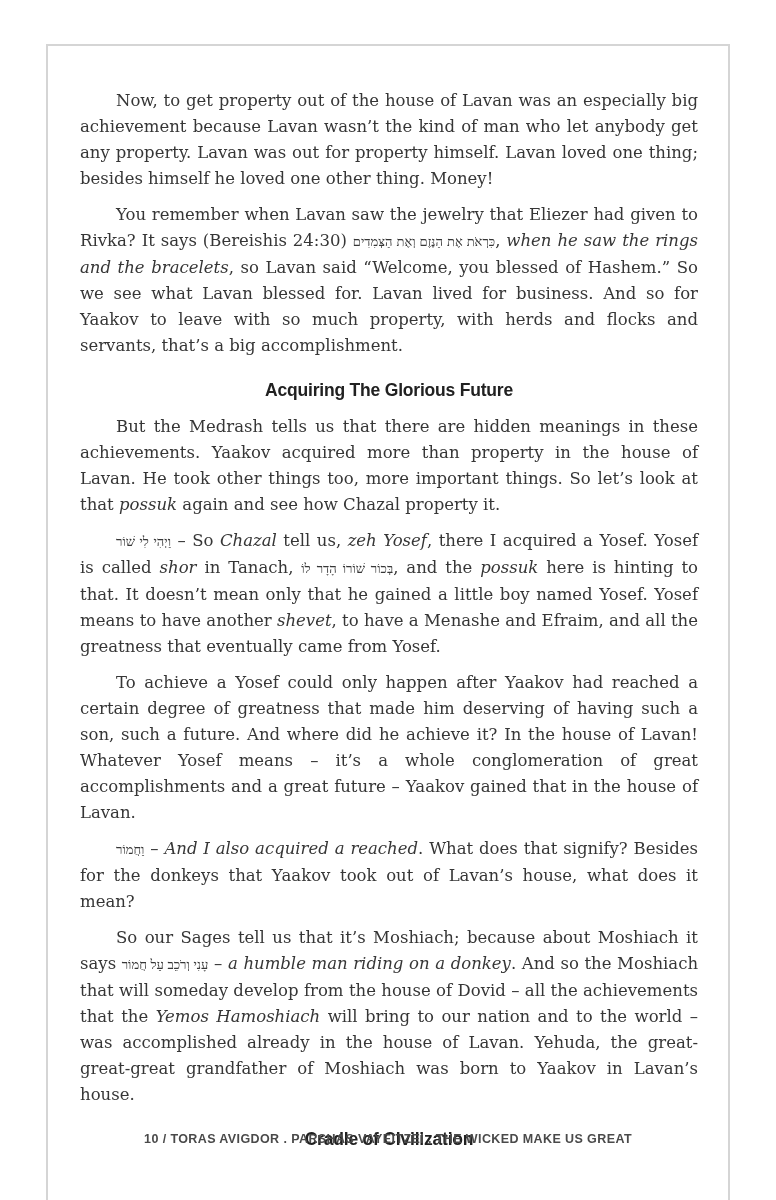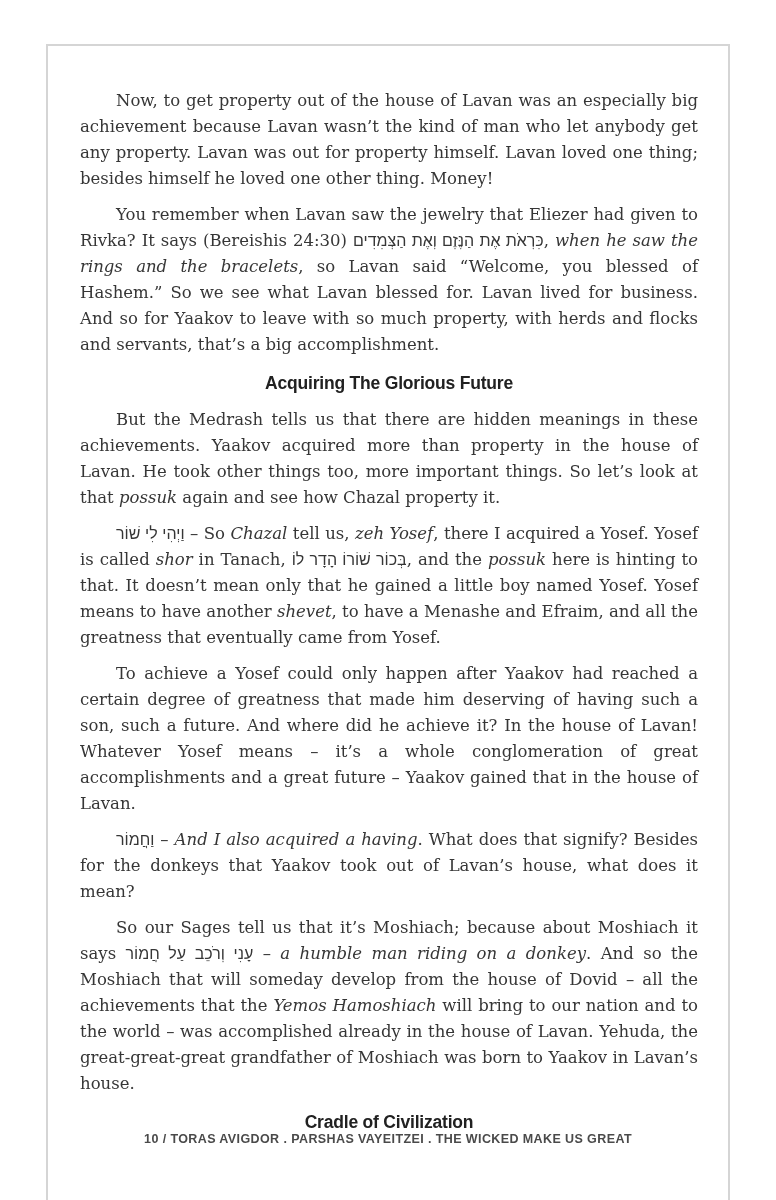--- a/index.html
+++ b/index.html
@@ -29,35 +29,35 @@
     line-height: 26px;
     text-align: justify;
   }
   .para {
     margin-bottom: 10px;
     text-indent: 36px;
   }
   .para.no-indent { text-indent: 0; }
   .run-i { font-style: italic; }
   .run-h {
-    font-family: Liberation Sans, sans-serif;
-    font-size: 16px;
+    font-family: Liberation Serif, serif;
+    font-size: 13px;
     direction: rtl;
     unicode-bidi: isolate;
     white-space: nowrap;
   }
   .section-heading {
     font-family: "Liberation Sans", sans-serif;
     font-weight: bold;
     font-size: 17.5px;
     letter-spacing: -0.2px;
     color: #212121;
     text-align: center;
     text-indent: 0;
-    margin: 12px 0 11px 0;
+    margin: 18px 0 11px 0;
   }
   .page-footer {
     position: absolute;
     left: 46px;
     top: 1120px;
     width: 684px;
     text-align: center;
     font-family: "Liberation Sans", sans-serif;
     font-weight: bold;
     font-size: 12.5px;
@@ -71,18 +71,18 @@
 
 <div class="page-frame"></div>
 
 <main class="page-body">
     <p class="para"><span class="run-n">Now, to get property out of the house of Lavan was an especially big achievement because Lavan wasn’t the kind of man who let anybody get any property. Lavan was out for property himself. Lavan loved one thing; besides himself he loved one other thing. Money!</span></p>
     <p class="para"><span class="run-n">You remember when Lavan saw the jewelry that Eliezer had given to Rivka? It says (Bereishis 24:30) </span><span class="run-h">כִּרְאֹת אֶת הַנֶּזֶם וְאֶת הַצְּמִדִים</span><span class="run-n">, </span><span class="run-i">when he saw the rings and the bracelets</span><span class="run-n">, so Lavan said “Welcome, you blessed of Hashem.” So we see what Lavan blessed for. Lavan lived for business. And so for Yaakov to leave with so much property, with herds and flocks and servants, that’s a big accomplishment.</span></p>
     <h2 class="section-heading">Acquiring The Glorious Future</h2>
     <p class="para"><span class="run-n">But the Medrash tells us that there are hidden meanings in these achievements. Yaakov acquired more than property in the house of Lavan. He took other things too, more important things. So let’s look at that </span><span class="run-i">possuk</span><span class="run-n"> again and see how Chazal property it.</span></p>
     <p class="para"><span class="run-h">וַיְהִי לִי שׁוֹר</span><span class="run-n"> – So </span><span class="run-i">Chazal</span><span class="run-n"> tell us, </span><span class="run-i">zeh Yosef</span><span class="run-n">, there I acquired a Yosef. Yosef is called </span><span class="run-i">shor</span><span class="run-n"> in Tanach, </span><span class="run-h">בְּכוֹר שׁוֹרוֹ הָדָר לוֹ</span><span class="run-n">, and the </span><span class="run-i">possuk</span><span class="run-n"> here is hinting to that. It doesn’t mean only that he gained a little boy named Yosef. Yosef means to have another </span><span class="run-i">shevet</span><span class="run-n">, to have a Menashe and Efraim, and all the greatness that eventually came from Yosef.</span></p>
     <p class="para"><span class="run-n">To achieve a Yosef could only happen after Yaakov had reached a certain degree of greatness that made him deserving of having such a son, such a future. And where did he achieve it? In the house of Lavan! Whatever Yosef means – it’s a whole conglomeration of great accomplishments and a great future – Yaakov gained that in the house of Lavan.</span></p>
-    <p class="para"><span class="run-h">וַחֲמוֹר</span><span class="run-n"> – </span><span class="run-i">And I also acquired a having</span><span class="run-n">. What does that signify? Besides for the donkeys that Yaakov took out of Lavan’s house, what does it mean?</span></p>
+    <p class="para"><span class="run-h">וַחֲמוֹר</span><span class="run-n"> – </span><span class="run-i">And I also acquired a reached</span><span class="run-n">. What does that signify? Besides for the donkeys that Yaakov took out of Lavan’s house, what does it mean?</span></p>
     <p class="para"><span class="run-n">So our Sages tell us that it’s Moshiach; because about Moshiach it says </span><span class="run-h">עָנִי וְרֹכֵב עַל חֲמוֹר</span><span class="run-n"> – </span><span class="run-i">a humble man riding on a donkey</span><span class="run-n">. And so the Moshiach that will someday develop from the house of Dovid – all the achievements that the </span><span class="run-i">Yemos Hamoshiach</span><span class="run-n"> will bring to our nation and to the world – was accomplished already in the house of Lavan. Yehuda, the great-great-great grandfather of Moshiach was born to Yaakov in Lavan’s house.</span></p>
     <h2 class="section-heading">Cradle of Civilization</h2>
   </main>
 
 <footer class="page-footer">10 / TORAS AVIGDOR . PARSHAS VAYEITZEI . THE WICKED MAKE US GREAT</footer>
 
 </body></html>

